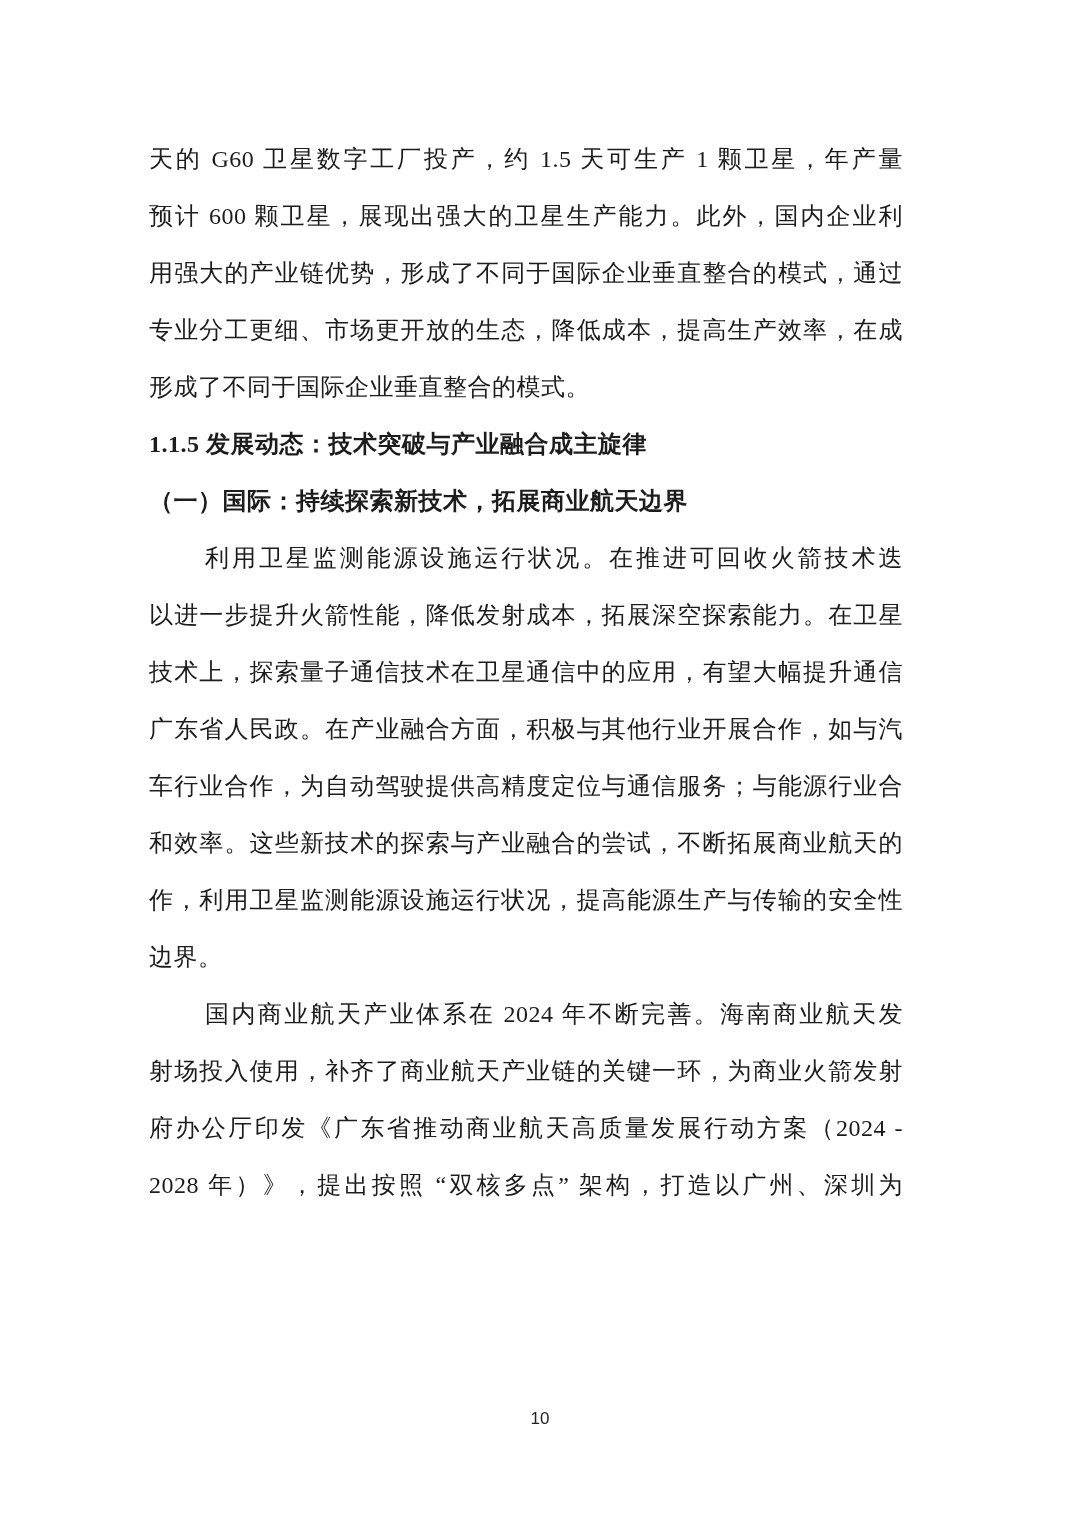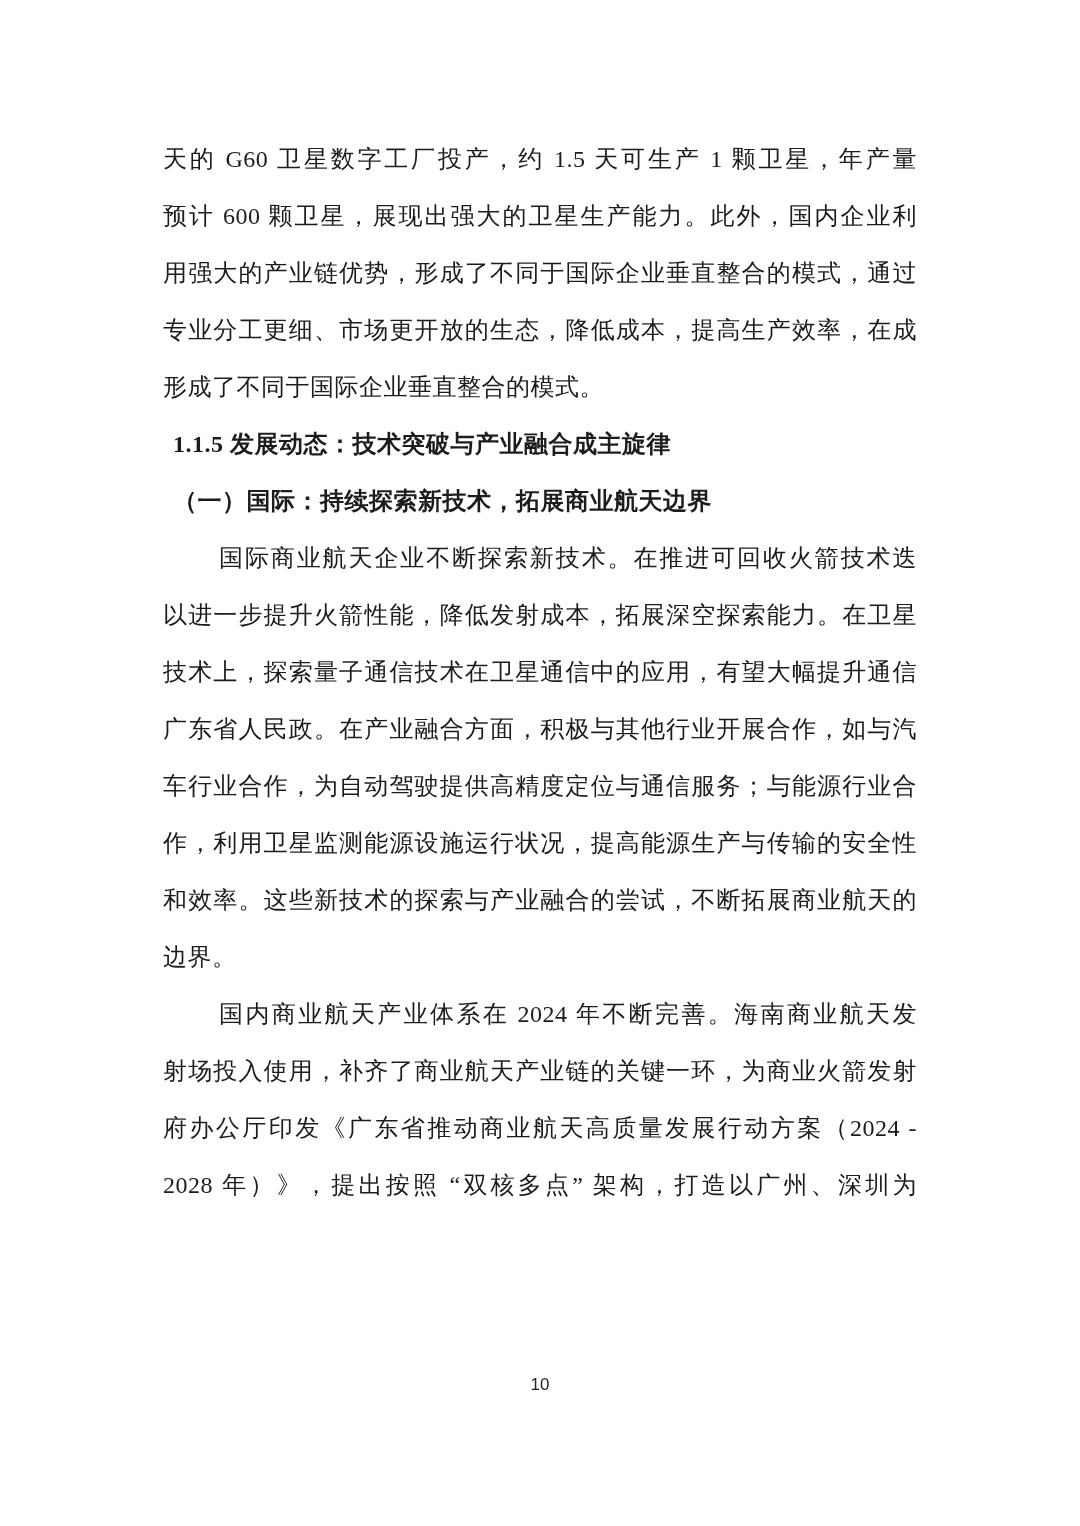--- a/index.html
+++ b/index.html
@@ -11,21 +11,21 @@
     position: relative;
     width: 1080px;
     height: 1526px;
     background: #ffffff;
     overflow: hidden;
     font-family: "Liberation Serif", "DejaVu Serif", serif;
     color: #1c1c1c;
   }
   .content {
     position: absolute;
-    left: 163px;
+    left: 149px;
     top: 131px;
     width: 754px;
   }
   .line {
     font-size: 24px;
     line-height: 57px;
     white-space: normal;
     letter-spacing: 0.5px;
   }
   .jline {
@@ -38,53 +38,52 @@
   }
   .indent {
     text-indent: 56px;
   }
   .heading {
     font-weight: 700;
     font-size: 24px;
     line-height: 57px;
     text-align: left;
     letter-spacing: 0.5px;
-    margin-left: 10px;
   }
   .footer {
     position: absolute;
     left: 0;
-    top: 1371px;
+    top: 1405px;
     width: 100%;
     text-align: center;
     font-size: 17px;
     line-height: 28px;
     color: #222222;
     font-family: "Liberation Sans", "DejaVu Sans", sans-serif;
   }
 </style>
 </head>
 <body>
 
 <div class="page">
   <div class="content" id="content">
       <div class="line jline">天的 G60 卫星数字工厂投产，约 1.5 天可生产 1 颗卫星，年产量</div>
       <div class="line jline">预计 600 颗卫星，展现出强大的卫星生产能力。此外，国内企业利</div>
       <div class="line jline">用强大的产业链优势，形成了不同于国际企业垂直整合的模式，通过</div>
       <div class="line jline">专业分工更细、市场更开放的生态，降低成本，提高生产效率，在成</div>
       <div class="line lline">形成了不同于国际企业垂直整合的模式。</div>
       <div class="line heading">1.1.5 发展动态：技术突破与产业融合成主旋律</div>
       <div class="line heading">（一）国际：持续探索新技术，拓展商业航天边界</div>
-      <div class="line jline indent">国际商业航天企业不断探索新技术。在推进可回收火箭技术迭</div>
+      <div class="line jline indent">利用卫星监测能源设施运行状况。在推进可回收火箭技术迭</div>
       <div class="line jline">以进一步提升火箭性能，降低发射成本，拓展深空探索能力。在卫星</div>
       <div class="line jline">技术上，探索量子通信技术在卫星通信中的应用，有望大幅提升通信</div>
       <div class="line jline">广东省人民政。在产业融合方面，积极与其他行业开展合作，如与汽</div>
       <div class="line jline">车行业合作，为自动驾驶提供高精度定位与通信服务；与能源行业合</div>
+      <div class="line jline">和效率。这些新技术的探索与产业融合的尝试，不断拓展商业航天的</div>
       <div class="line jline">作，利用卫星监测能源设施运行状况，提高能源生产与传输的安全性</div>
-      <div class="line jline">和效率。这些新技术的探索与产业融合的尝试，不断拓展商业航天的</div>
       <div class="line lline">边界。</div>
       <div class="line jline indent">国内商业航天产业体系在 2024 年不断完善。海南商业航天发</div>
       <div class="line jline">射场投入使用，补齐了商业航天产业链的关键一环，为商业火箭发射</div>
       <div class="line jline">府办公厅印发《广东省推动商业航天高质量发展行动方案（2024 -</div>
       <div class="line jline">2028 年）》，提出按照 “双核多点” 架构，打造以广州、深圳为</div>
     </div>
   <div class="footer">10</div>
 </div>
 
 </body></html>

